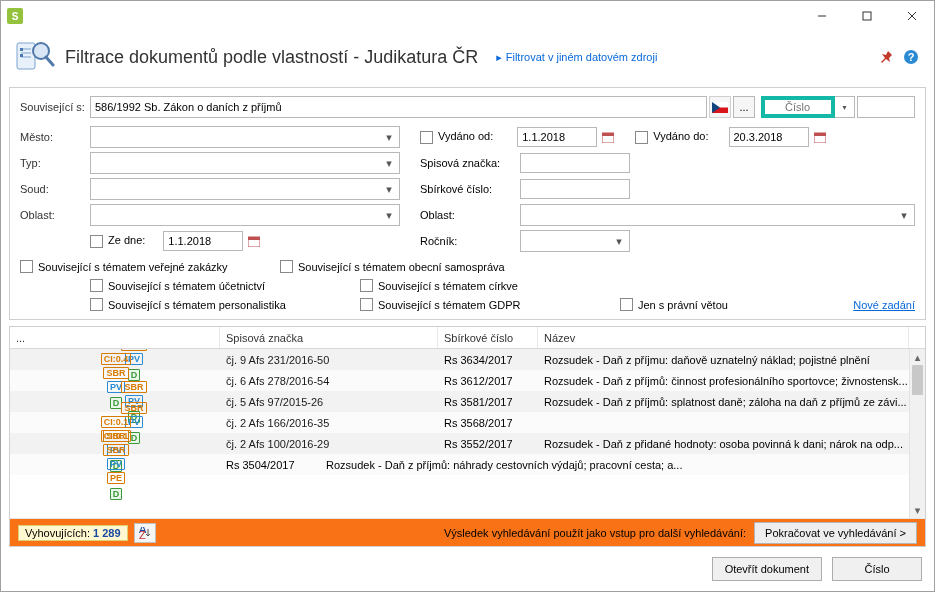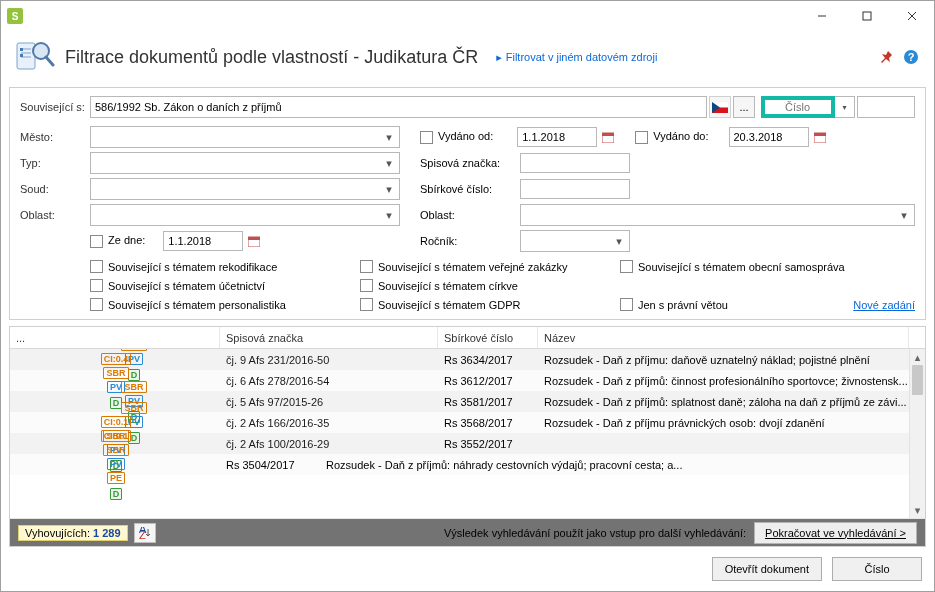--- a/index.html
+++ b/index.html
@@ -63,26 +63,26 @@
 .badge { font-size:9px; padding:0 2px; border:1px solid; border-radius:1px; font-weight:bold; }
 .b-ci { color:#d97a00; border-color:#d97a00; }
 .b-sbr { color:#d97a00; border-color:#d97a00; }
 .b-pv { color:#2a8ad4; border-color:#2a8ad4; }
 .b-d  { color:#3a9a3a; border-color:#3a9a3a; background:#eaf6ea; }
 .b-pe { color:#d97a00; border-color:#d97a00; }
 .sbar { width:16px; position:absolute; right:0; top:0; bottom:0; background:#f1f1f1; border-left:1px solid #e3e3e3; }
 .sbar .up,.sbar .dn{height:16px;display:flex;align-items:center;justify-content:center;color:#666;cursor:pointer;}
 .sbar .thumb{height:30px;background:#c8c8c8;margin:0 2px;border-radius:1px;}
 
-.grid-footer { height:28px; display:flex; align-items:center; padding:0 8px; border-top:1px solid #e5e5e5; background:#737373; }
+.grid-footer { height:28px; display:flex; align-items:center; padding:0 8px; border-top:1px solid #e5e5e5; background:#f97316; }
 .count-box { background:#fff8d0; border:1px solid #e0d070; padding:1px 6px; margin-right:6px; }
 .count-box b { color:#1a4aa0; }
 .sort-btn { width:22px; height:20px; border:1px solid #c0c0c0; display:flex;align-items:center;justify-content:center; background:#f5f5f5; cursor:pointer; }
 .gf-spacer{flex:1;}
-.cont-btn { height:22px; border:1px solid #b4b4b4; background:#eee; padding:0 10px; cursor:pointer; margin-left:8px; display:flex; align-items:center;text-decoration:underline; }
+.cont-btn { height:22px; border:1px solid #b4b4b4; background:#eee; padding:0 10px; cursor:pointer; margin-left:8px; display:flex; align-items:center; }
 
 .button-bar { height:44px; display:flex; align-items:center; justify-content:flex-end; padding:0 12px; gap:10px; }
 .btn { height:24px; min-width:90px; border:1px solid #adadad; background:#f0f0f0; display:flex; align-items:center; justify-content:center; cursor:pointer; padding:0 12px; }
 svg{display:block;}
 </style>
 </head>
 <body>
 
 <div class="window">
 
@@ -234,26 +234,20 @@
         <div class="subrow">
             <div class="lbl2">Ročník:</div>
             <div class="combo" style="width:110px">
               <span class="chev">▾</span>
             </div>
           </div>
       </div>
     </div>
 
     <div class="checkrow">
-      <div class="checkcol1">
-          <label>
-            <span class="chk"></span>
-            <span>Související s tématem rekodifikace</span>
-          </label>
-        </div>
       <div class="checkcol2">
           <label>
             <span class="chk"></span>
             <span>Související s tématem veřejné zakázky</span>
           </label>
         </div>
       <div class="checkcol3">
           <label>
             <span class="chk"></span>
             <span>Související s tématem obecní samospráva</span>
@@ -342,32 +336,32 @@
         </div>
         <div class="grow odd">
           <div class="gc gc1" style="padding-left: 44px; justify-content: flex-start;">
             <span class="badge b-sbr">SBR</span>
             <span class="badge b-pv">PV</span>
             <span style="margin-left: auto;"></span>
             <span class="badge b-d">D</span>
           </div>
           <div class="gc gc2">čj. 2 Afs 166/2016-35</div>
           <div class="gc gc3">Rs 3568/2017</div>
-          <div class="gc gc4">Rozsudek - Daň z příjmu právnických osob: dvojí zdanění</div>
         </div>
         <div class="grow even">
           <div class="gc gc1" style="justify-content: flex-start;">
             <span class="badge b-ci">CI:0.1</span>
             <span class="badge b-sbr">SBR</span>
             <span class="badge b-pv">PV</span>
             <span style="margin-left: auto;"></span>
             <span class="badge b-d">D</span>
           </div>
           <div class="gc gc2">čj. 2 Afs 100/2016-29</div>
           <div class="gc gc3">Rs 3552/2017</div>
+          <div class="gc gc4">Rozsudek - Daň z přidané hodnoty: osoba povinná k dani; nárok na odp...</div>
         </div>
         <div class="grow odd">
           <div class="gc gc1" style="justify-content: flex-start;">
             <span class="badge b-ci">CI:0.1</span>
             <span class="badge b-sbr">SBR</span>
             <span class="badge b-pv">PV</span>
             <span class="badge b-pe">PE</span>
             <span style="margin-left: auto;"></span>
             <span class="badge b-d">D</span>
           </div>

